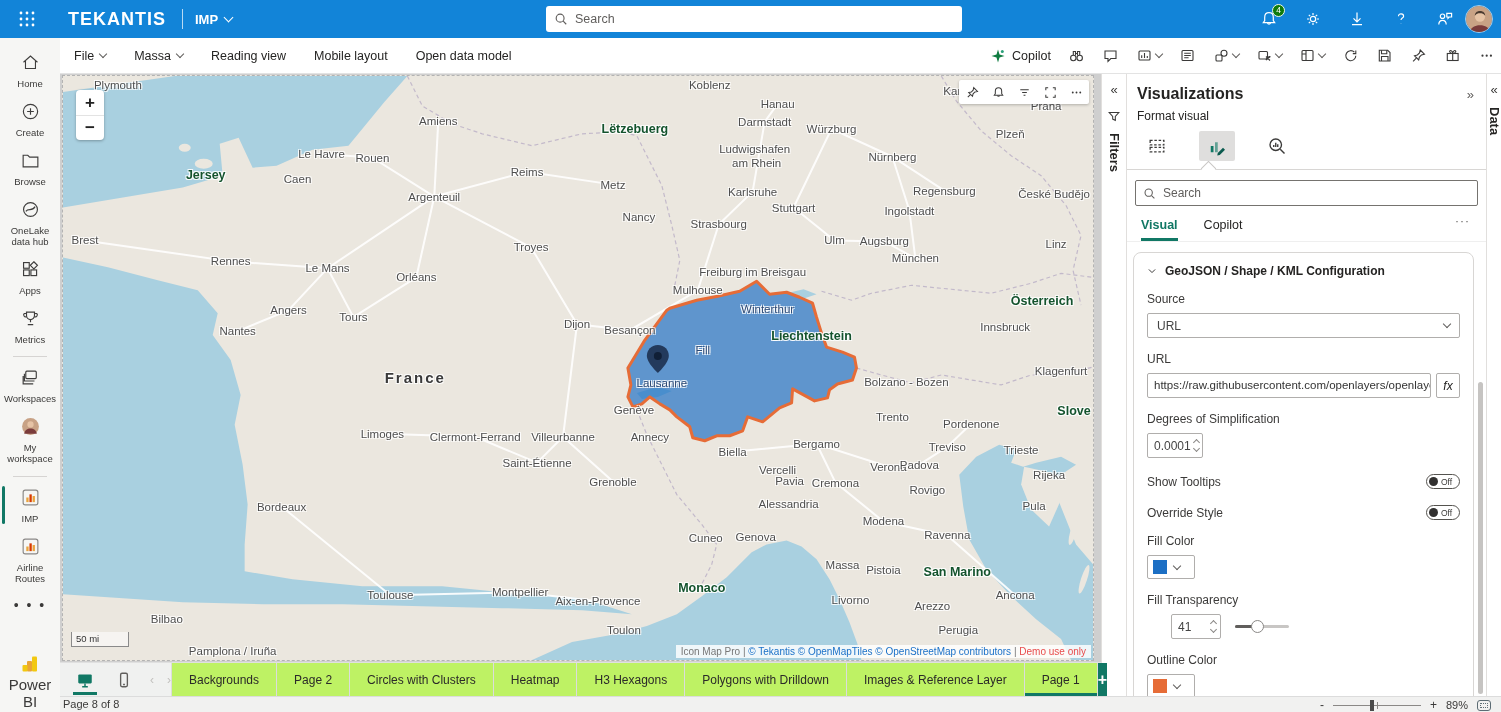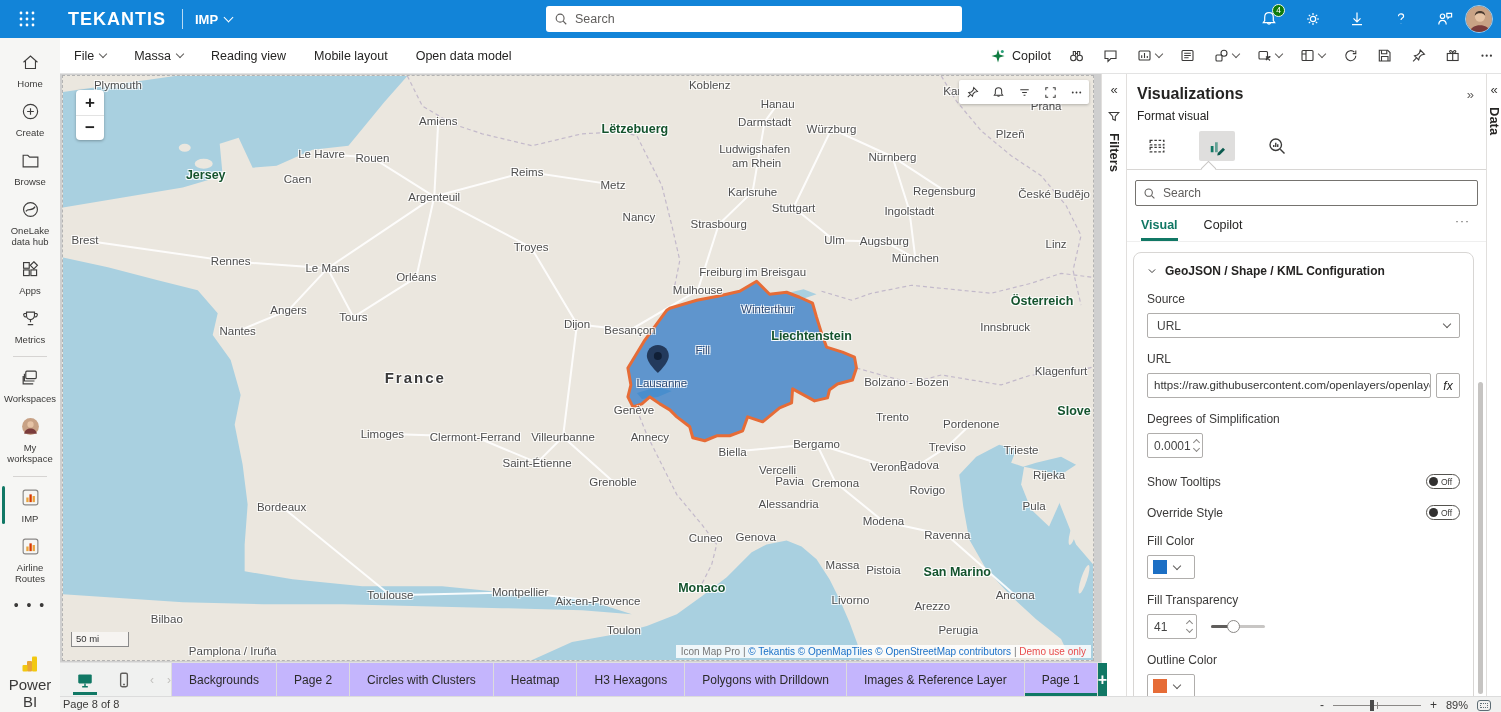--- a/index.html
+++ b/index.html
@@ -115,21 +115,21 @@
   .sl-thumb { position:absolute; top:-5px; width:13px; height:13px; border-radius:50%; background:#fff; border:1px solid #8a8886; transform:translateX(-6px); cursor:pointer; }
   #vp-scroll { position:absolute; right:3px; top:308px; width:5px; height:312px; background:#c6c4c2; border-radius:3px; cursor:pointer; }
 
   
   #pagesbar { position:absolute; left:60px; top:662px; width:1041px; height:34px; background:#f7f7f6; border-top:1px solid #e0e0e0; display:flex; align-items:stretch; }
   #view-ctl { width:112px; display:flex; align-items:center; gap:13px; padding-left:12px; background:#f0f1f0; }
   .view-btn { position:relative; width:26px; height:26px; display:flex; align-items:center; justify-content:center; cursor:pointer; }
   .view-btn svg { width:18px; height:18px; }
   .view-underline { position:absolute; left:1px; bottom:-2px; width:24px; height:3px; background:#117865; }
   .pg-chev { color:#c2c0be; font-size:12px; cursor:default; }
-  .ptab { display:flex; align-items:center; padding:0 17px; background:#c4b5fd; border-right:1px solid #dcdcdc; font-size:12px; color:#2b2a29; cursor:pointer; white-space:nowrap; }
+  .ptab { display:flex; align-items:center; padding:0 17px; background:#bef264; border-right:1px solid #dcdcdc; font-size:12px; color:#2b2a29; cursor:pointer; white-space:nowrap; }
   .ptab.first { border-left:1px solid #dcdcdc; }
   .ptab.sel { box-shadow:inset 0 -3px 0 #117865; }
   #add-page { width:44px; background:#117865; color:#fff; font-size:16px; font-weight:bold; display:flex; align-items:center; justify-content:center; cursor:pointer; }
 
   
   #statusbar { position:absolute; left:60px; top:696px; width:1441px; height:16px; background:#f1f1f0; border-top:1px solid #dcdcdc; font-size:11px; color:#3b3a39; }
   #page-status { position:absolute; left:3px; top:1px; }
   #zoom-ctl-bar { position:absolute; right:10px; top:0px; display:flex; align-items:center; gap:9px; height:16px; }
   #zoom-track { position:relative; width:88px; height:1px; background:#8a8886; }
   #zoom-tick { position:absolute; left:50%; top:-3px; width:1px; height:7px; background:#8a8886; }
@@ -703,21 +703,21 @@
       </div>
 
       <div class="fld-label">Fill Color</div>
       <div class="color-pick">
         <span class="swatch" id="fill-swatch" style="background: rgb(28, 111, 196);"></span>
         <i class="chev-dn-g"></i>
       </div>
 
       <div class="fld-label">Fill Transparency</div>
       <div class="sl-row">
-        <div class="num-wrap" style="width:50px;">
+        <div class="num-wrap" style="width:50px;margin-left:24px;">
           <span class="num-val">41</span>
           <span class="spin">
               <i class="up"></i>
               <i class="dn"></i>
             </span>
         </div>
         <div class="slider" style="margin-top:7px;">
           <div class="sl-fill" id="fill-sl-fill" style="width: 41%;"></div>
             <div class="sl-thumb" id="fill-sl-thumb" style="left: 41%;"></div>
         </div>

